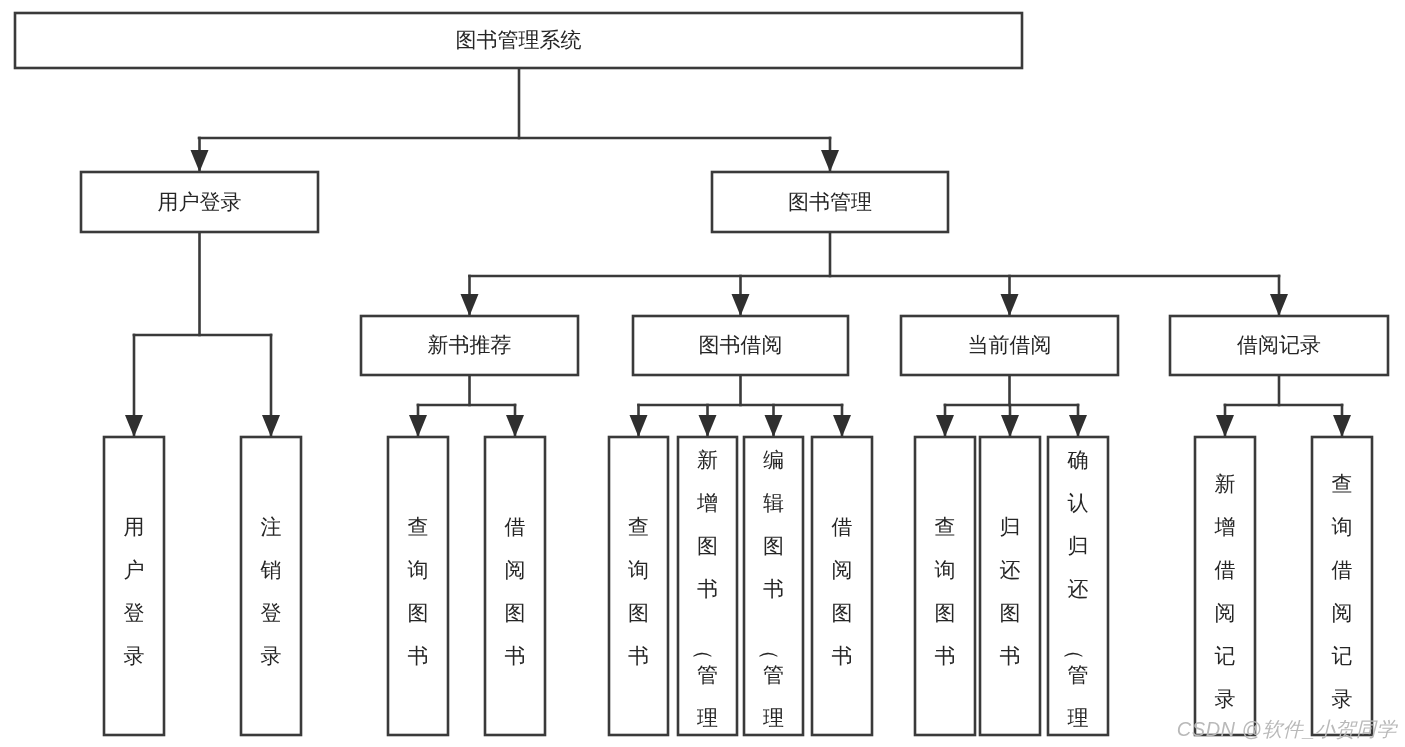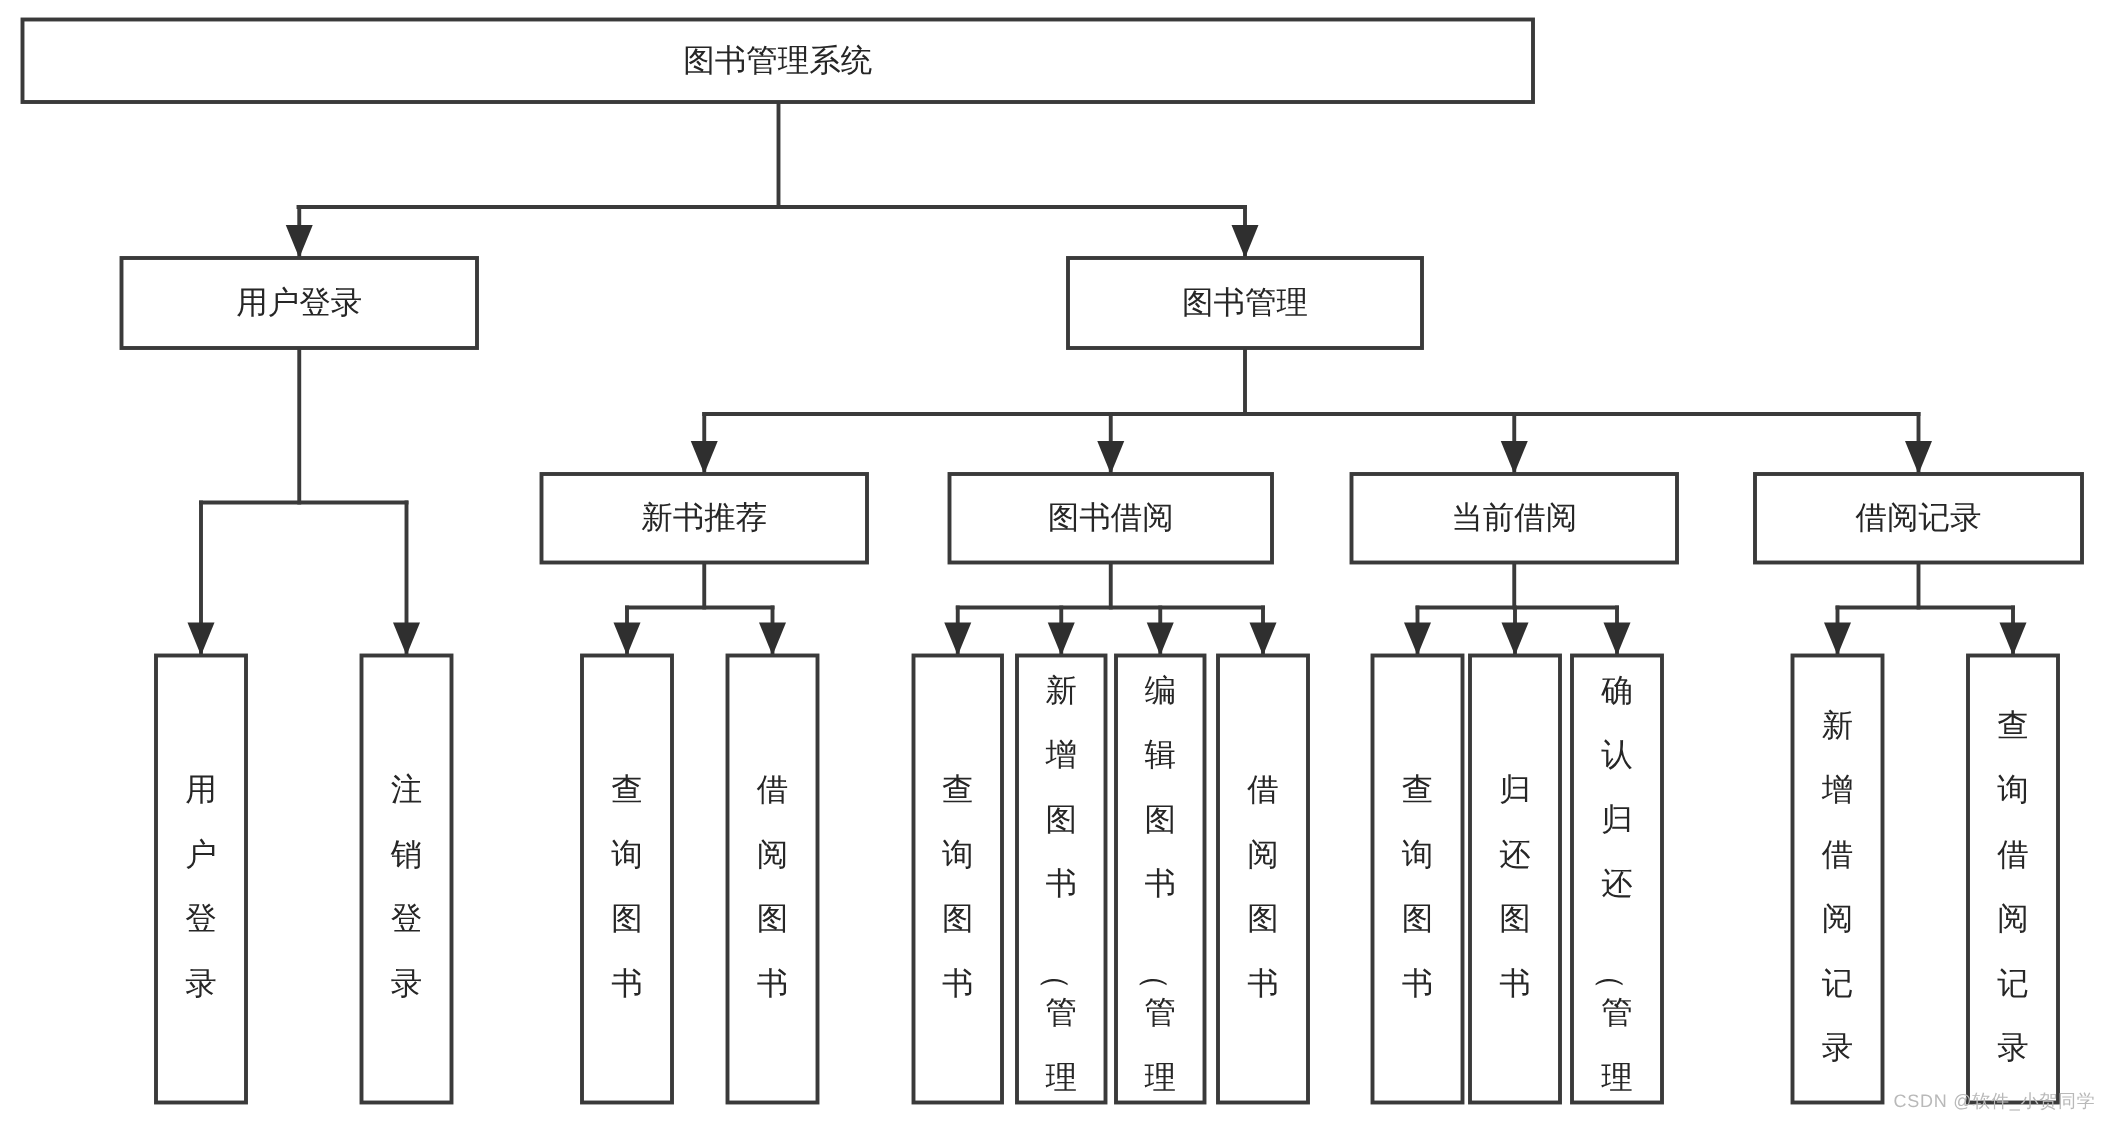--- a/index.html
+++ b/index.html
@@ -55,25 +55,26 @@
     font-family: "Liberation Sans", "DejaVu Sans", sans-serif;
     font-size: 21px;
     fill: #262626;
     text-anchor: middle;
   }
   .watermark {
     position: absolute;
     right: 8px;
     bottom: 4px;
     font-family: "Liberation Sans", "DejaVu Sans", sans-serif;
-    font-size: 12px;
+    font-size: 20px;
     color: #b9b9b9;
     letter-spacing: 0.5px;
     white-space: nowrap;
     user-select: none;
+    font-style: italic;
   }
 </style>
 </head>
 <body>
 
 <div id="diagram-root">
 
   <svg class="flow" viewBox="0 0 1405 747">
     <g id="connector-layer">
         <line x1="519" y1="68" x2="519" y2="138" class="connector"></line>

